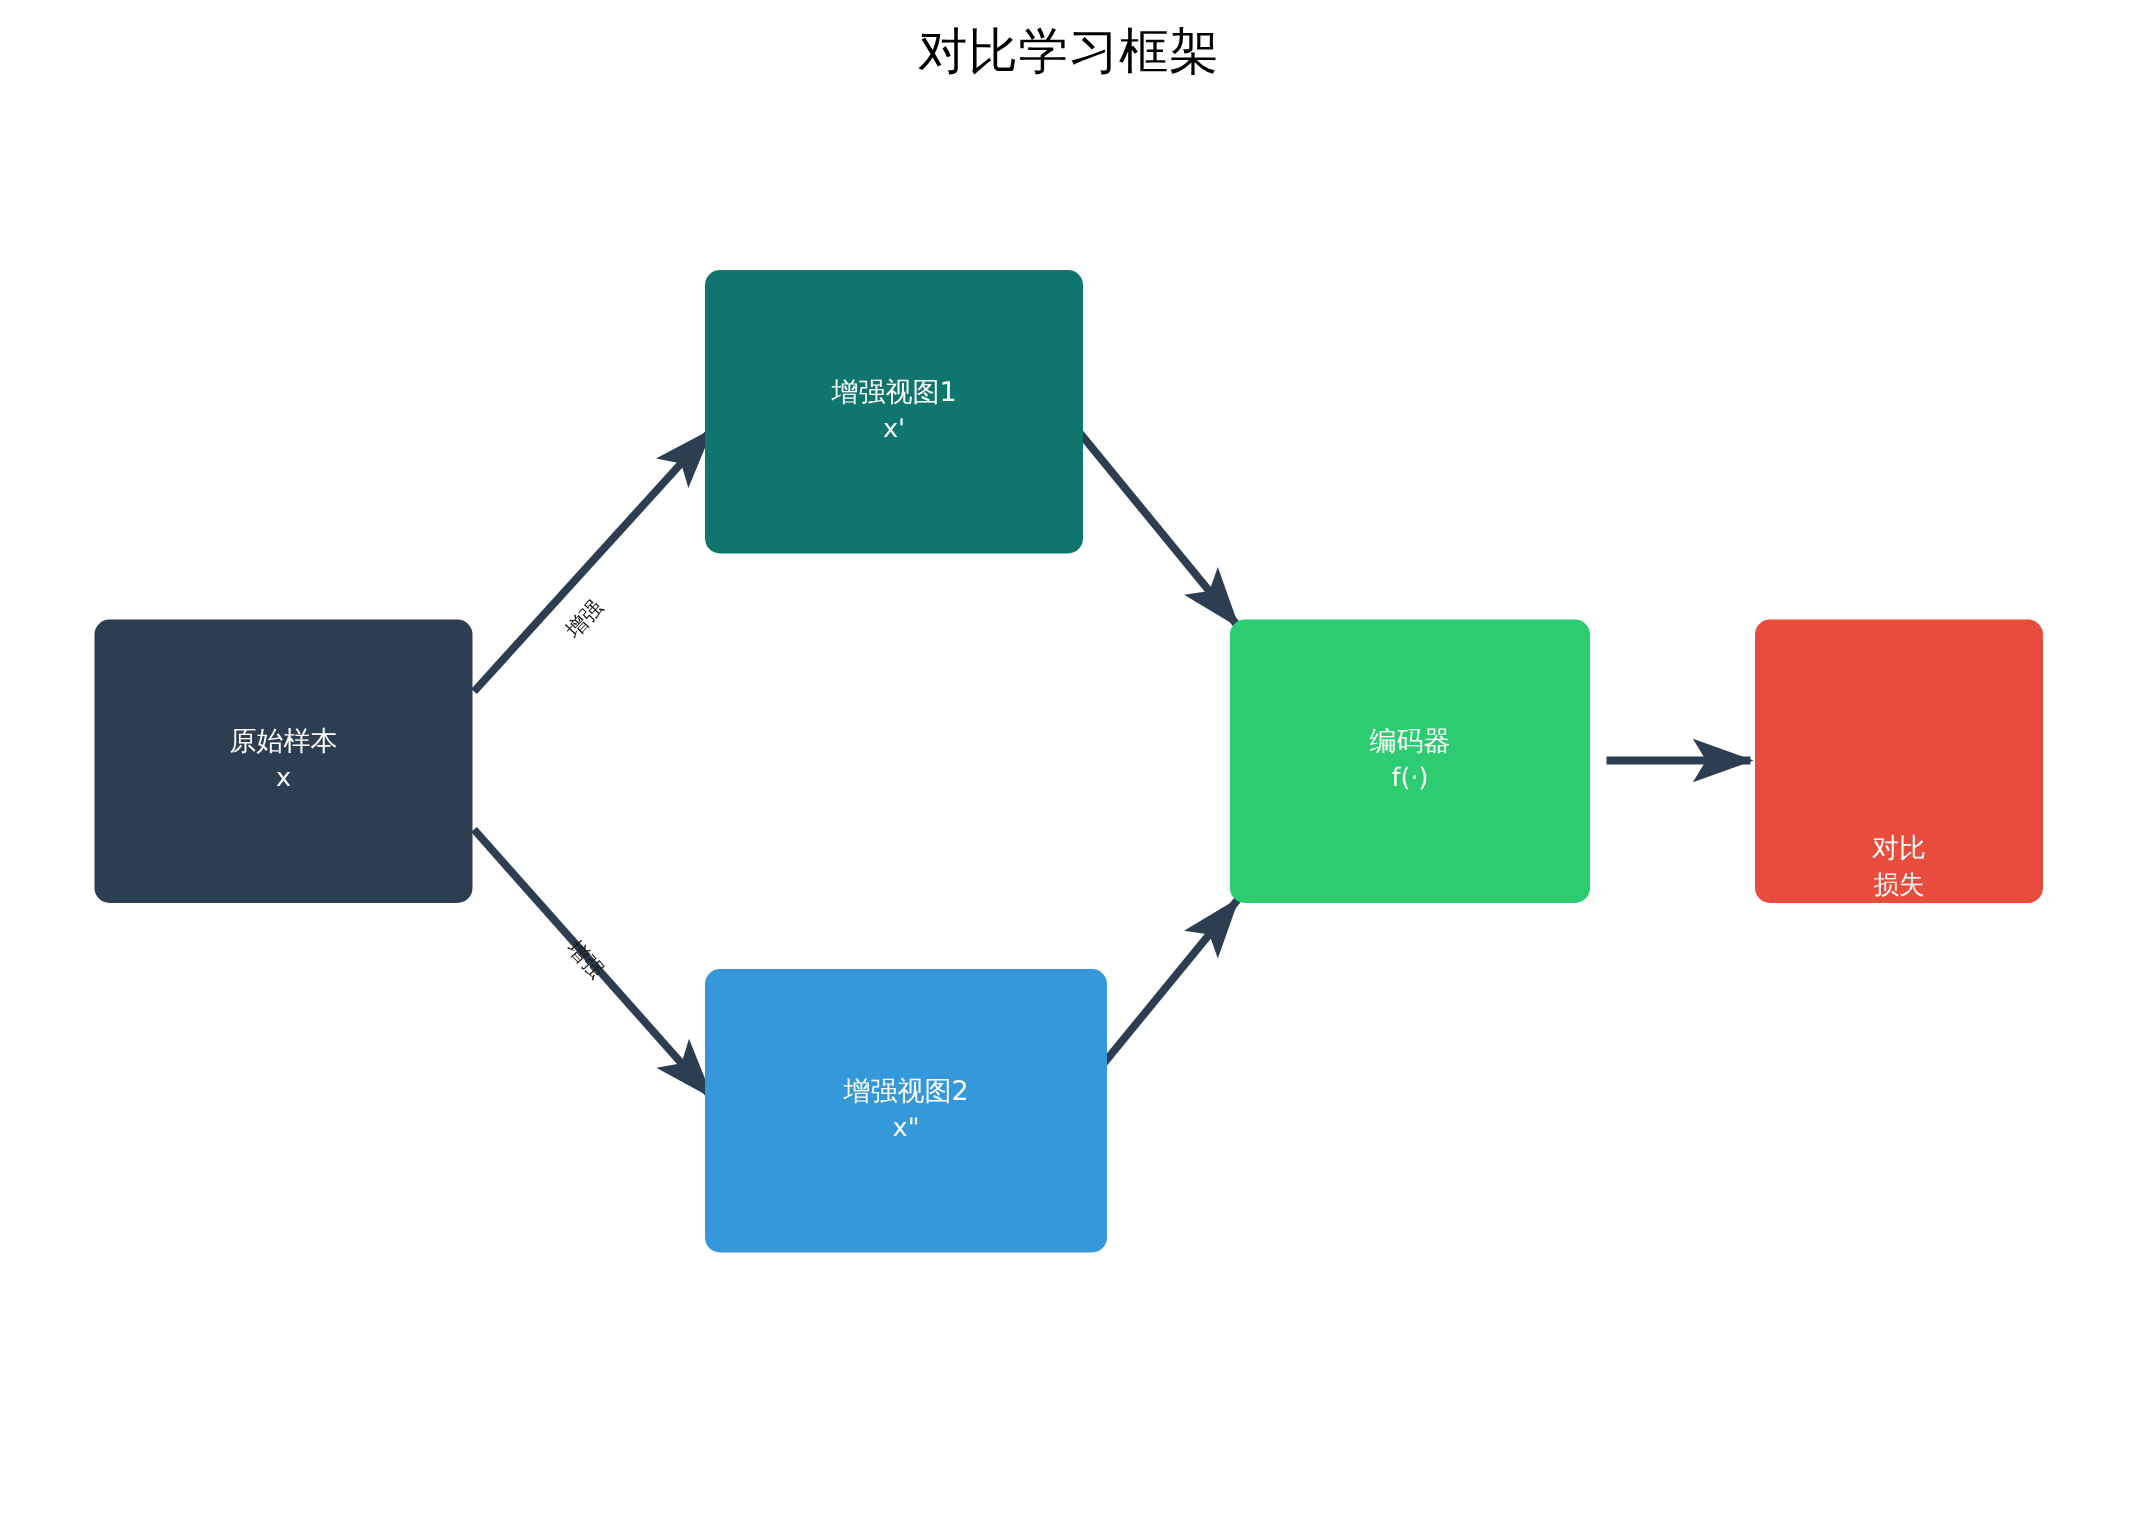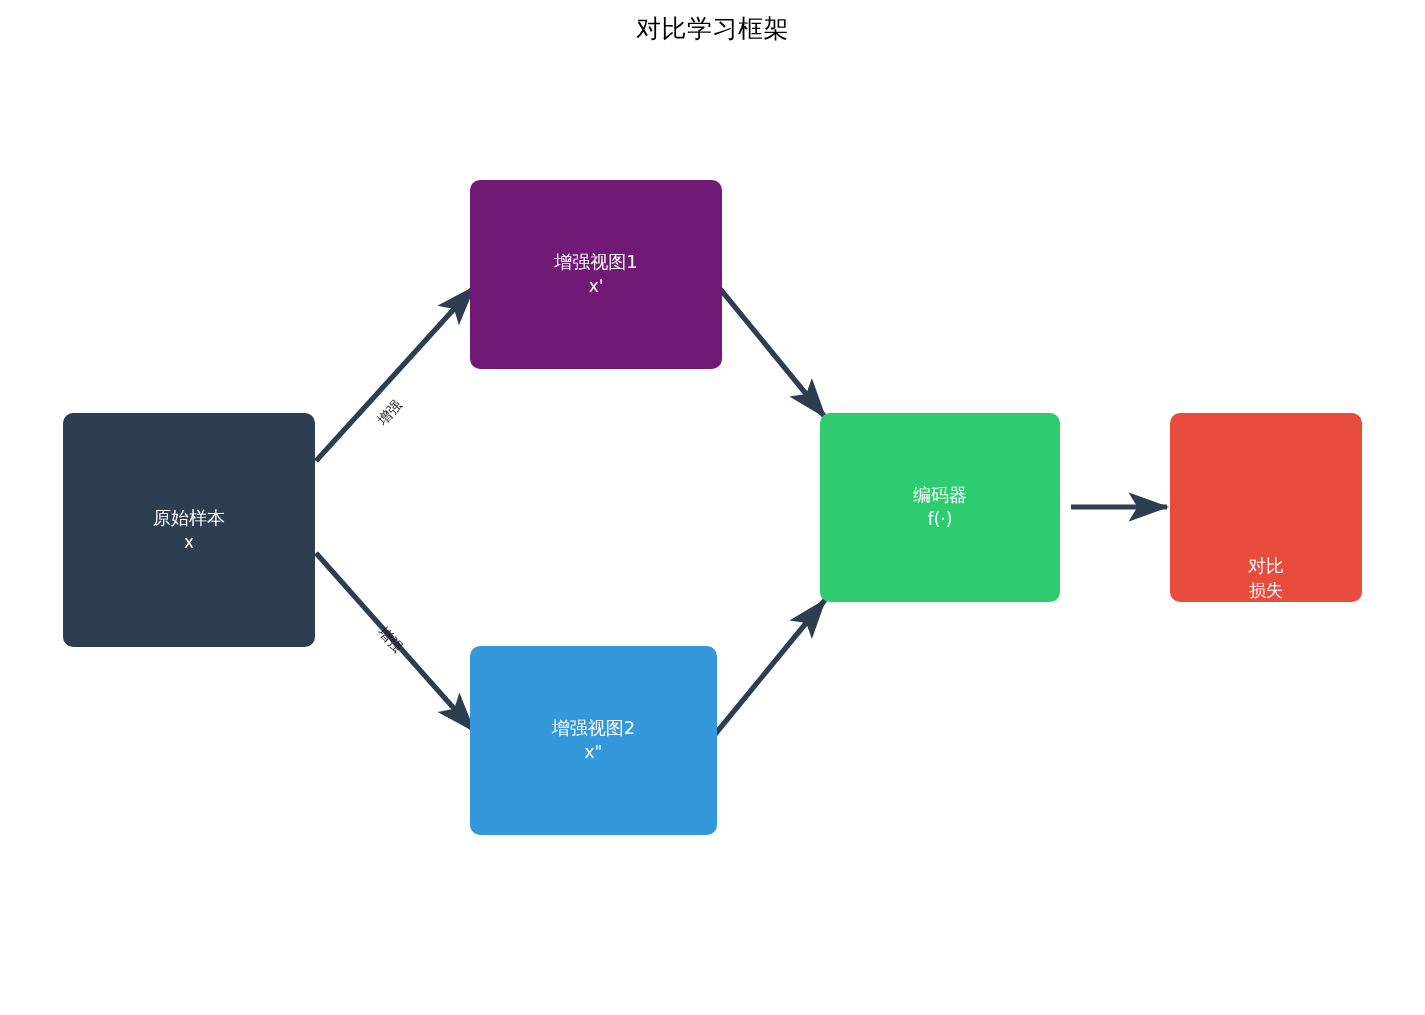--- a/index.html
+++ b/index.html
@@ -13,21 +13,21 @@
     position: relative;
     overflow: hidden;
     font-family: "DejaVu Sans", "Liberation Sans", sans-serif;
   }
   #diagram-title {
     position: absolute;
     left: 0;
     top: 12px;
     width: 1425px;
     text-align: center;
-    font-size: 25px;
+    font-size: 33px;
     color: #000000;
     font-family: "DejaVu Sans", "Liberation Sans", sans-serif;
     letter-spacing: 0.5px;
     white-space: pre;
   }
   #canvas {
     position: absolute;
     left: 0;
     top: 0;
     width: 1425px;
@@ -81,31 +81,31 @@
   <g>
     <line x1="712" y1="738" x2="825" y2="600" stroke="#2C3E50" stroke-width="5.2" marker-end="url(#arrowhead)"></line>
   </g>
   <g>
     <line x1="1071" y1="507" x2="1167" y2="507" stroke="#2C3E50" stroke-width="5.2" marker-end="url(#arrowhead)"></line>
   </g>
 </svg>
 
 <div id="diagram-title" style="color: rgb(0, 0, 0);">对比学习框架</div>
 
-<div class="node" id="node-source-sample" style="left: 63px; top: 413px; width: 252px; height: 234px; background: rgb(44, 62, 80);">
+<div class="node" id="node-source-sample" style="left: 63px; top: 413px; width: 252px; height: 189px; background: rgb(44, 62, 80);">
   <span class="line1">原始样本</span>
   <span class="line2">x</span>
 </div>
 
-<div class="node" id="node-augmented-view-1" style="left: 470px; top: 180px; width: 252px; height: 189px; background: #701a75;">
+<div class="node" id="node-augmented-view-1" style="left: 470px; top: 180px; width: 252px; height: 189px; background: #0f766e;">
   <span class="line1">增强视图1</span>
   <span class="line2">x'</span>
 </div>
 
-<div class="node" id="node-augmented-view-2" style="left: 470px; top: 646px; width: 247px; height: 189px; background: rgb(52, 152, 219);">
+<div class="node" id="node-augmented-view-2" style="left: 470px; top: 646px; width: 268px; height: 189px; background: rgb(52, 152, 219);">
   <span class="line1">增强视图2</span>
   <span class="line2">x"</span>
 </div>
 
 <div class="node" id="node-encoder" style="left: 820px; top: 413px; width: 240px; height: 189px; background: rgb(46, 204, 113);">
   <span class="line1">编码器</span>
   <span class="line2">f(·)</span>
 </div>
 
 <div class="node" id="node-contrastive-loss" style="left: 1170px; top: 413px; width: 192px; height: 189px; background: rgb(231, 76, 60); justify-content: flex-end;">

